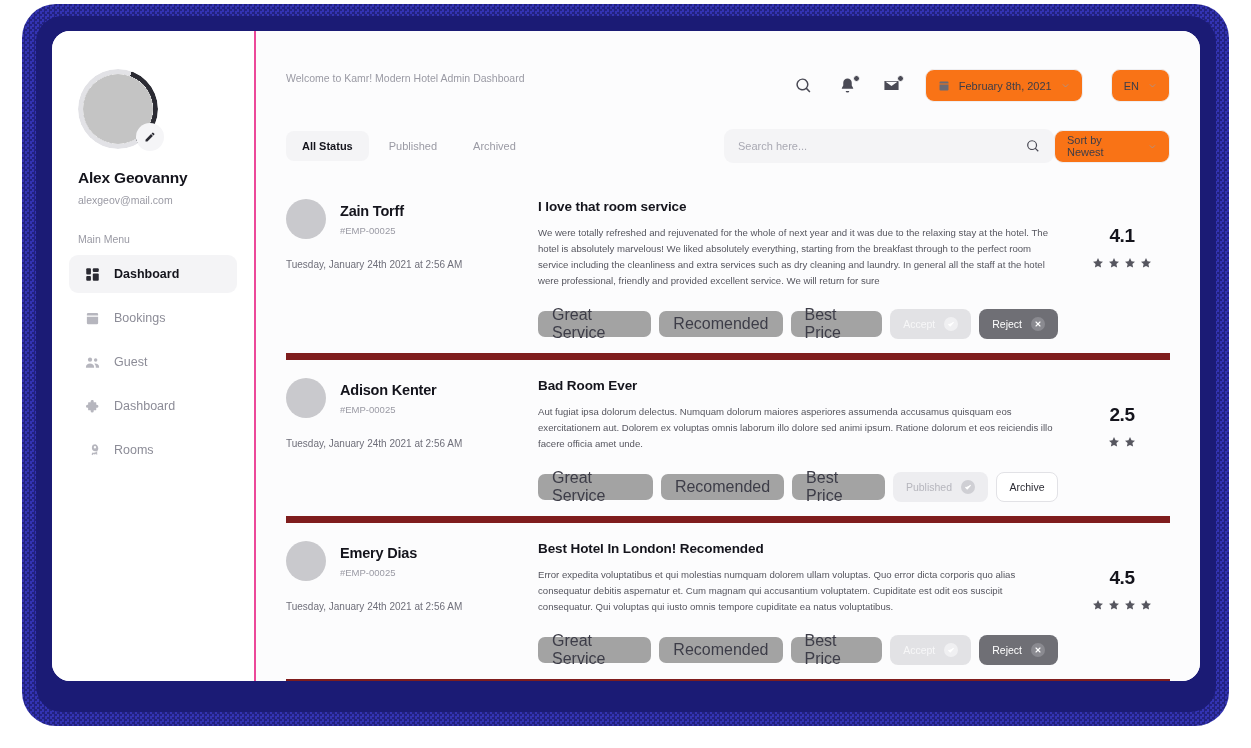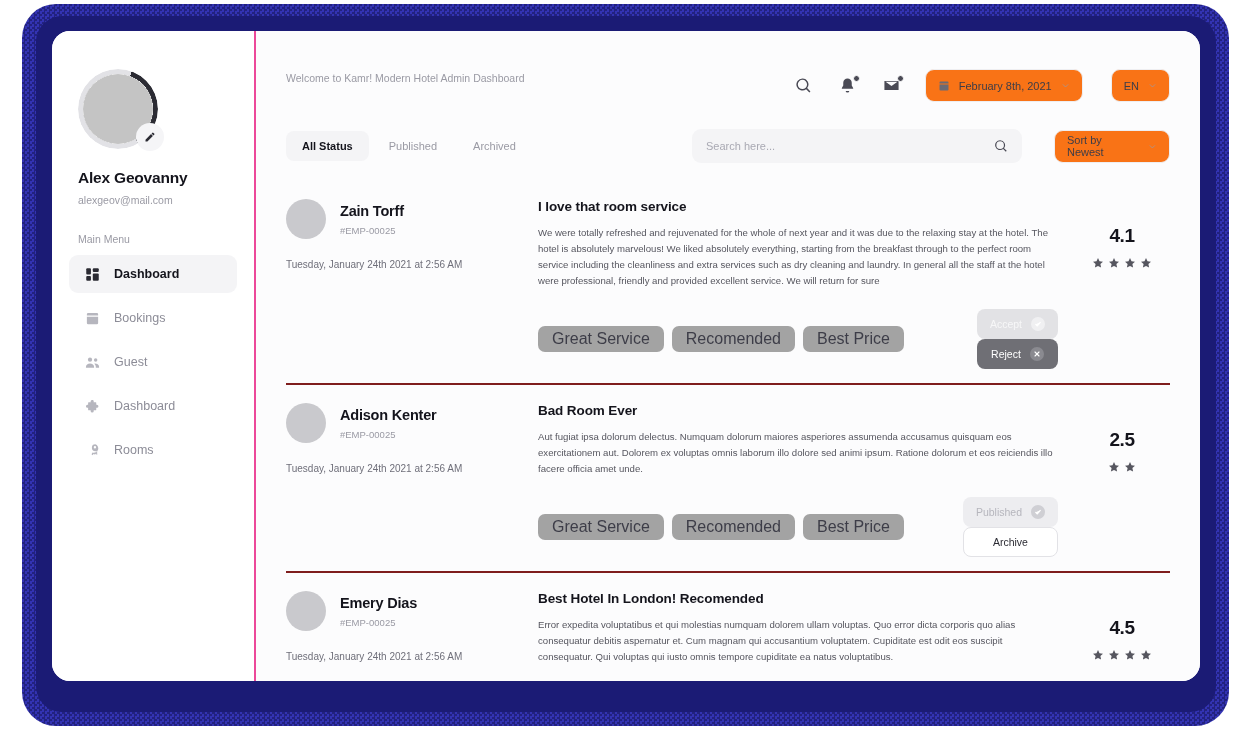--- a/index.html
+++ b/index.html
@@ -250,31 +250,31 @@
     border: none;
     outline: none;
     background: transparent;
     font-size: 11px;
     color: #3d3d48;
     font-family: "Liberation Sans", sans-serif;
   }
   .searchbox input::placeholder { color: #a9a9b3; }
   .searchbox svg { width: 14px; height: 14px; fill: #4a4a55; flex: 0 0 auto; }
   .sort-select {
-    margin-left: 32px;
+    margin-left: 0;
     width: 116px;
     justify-content: space-between;
   }
 
   
   .rows { padding: 0 30px; margin-top: 18px; }
   .review-row {
     display: flex;
     padding: 18px 0 14px 0;
-    border-bottom: 2px solid #7f1d1d;
+    border-bottom: 7px solid #7f1d1d;
   }
   .col-user { width: 252px; flex: 0 0 252px; }
   .user-head { display: flex; align-items: center; gap: 14px; }
   .u-avatar {
     width: 40px; height: 40px;
     border-radius: 50%;
     background: #c9c9cd;
     flex: 0 0 auto;
   }
   .u-name {
@@ -317,21 +317,21 @@
     height: 26px;
     padding: 0 14px;
     border-radius: 7px;
     background: #a3a3a3;
     font-size: 16px;
     color: #3d3d48;
     display: flex;
     align-items: center;
     cursor: pointer;
   }
-  .btns { margin-left: auto; display: flex; gap: 0; flex-direction: column; }
+  .btns { margin-left: auto; display: flex; gap: 8px; }
   .abtn {
     height: 30px;
     padding: 0 12px;
     border-radius: 8px;
     display: flex;
     align-items: center;
     gap: 9px;
     font-size: 10.5px;
     cursor: pointer;
     border: 1px solid transparent;

